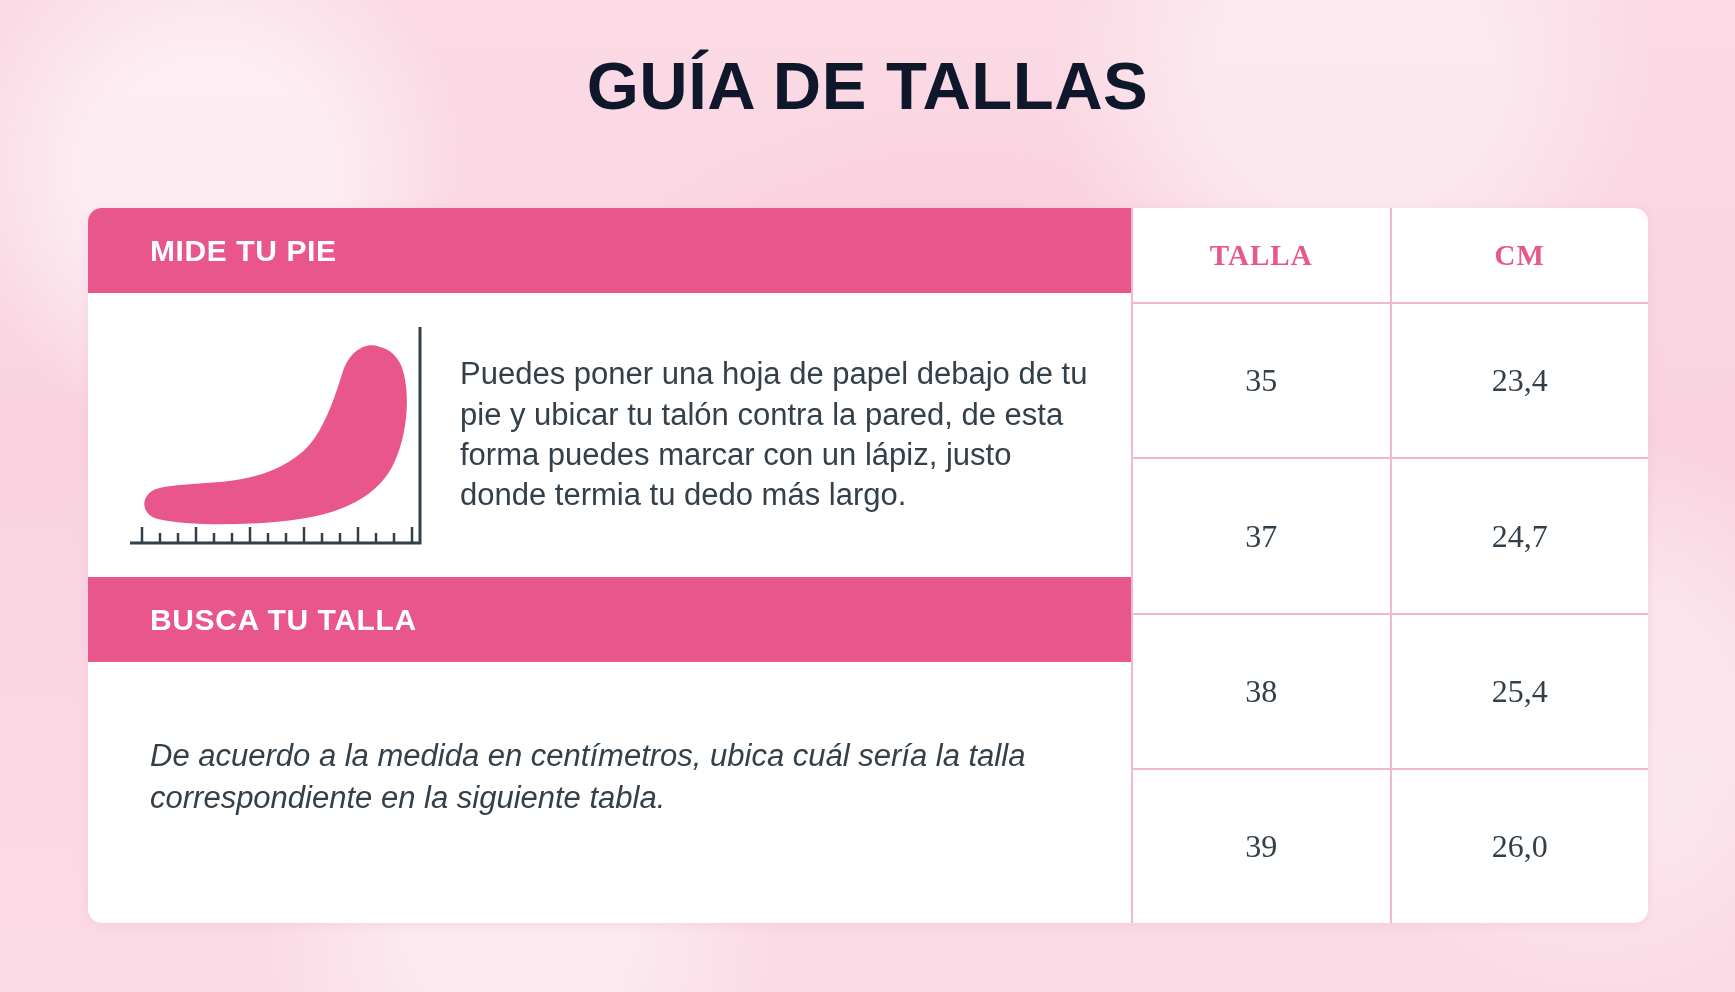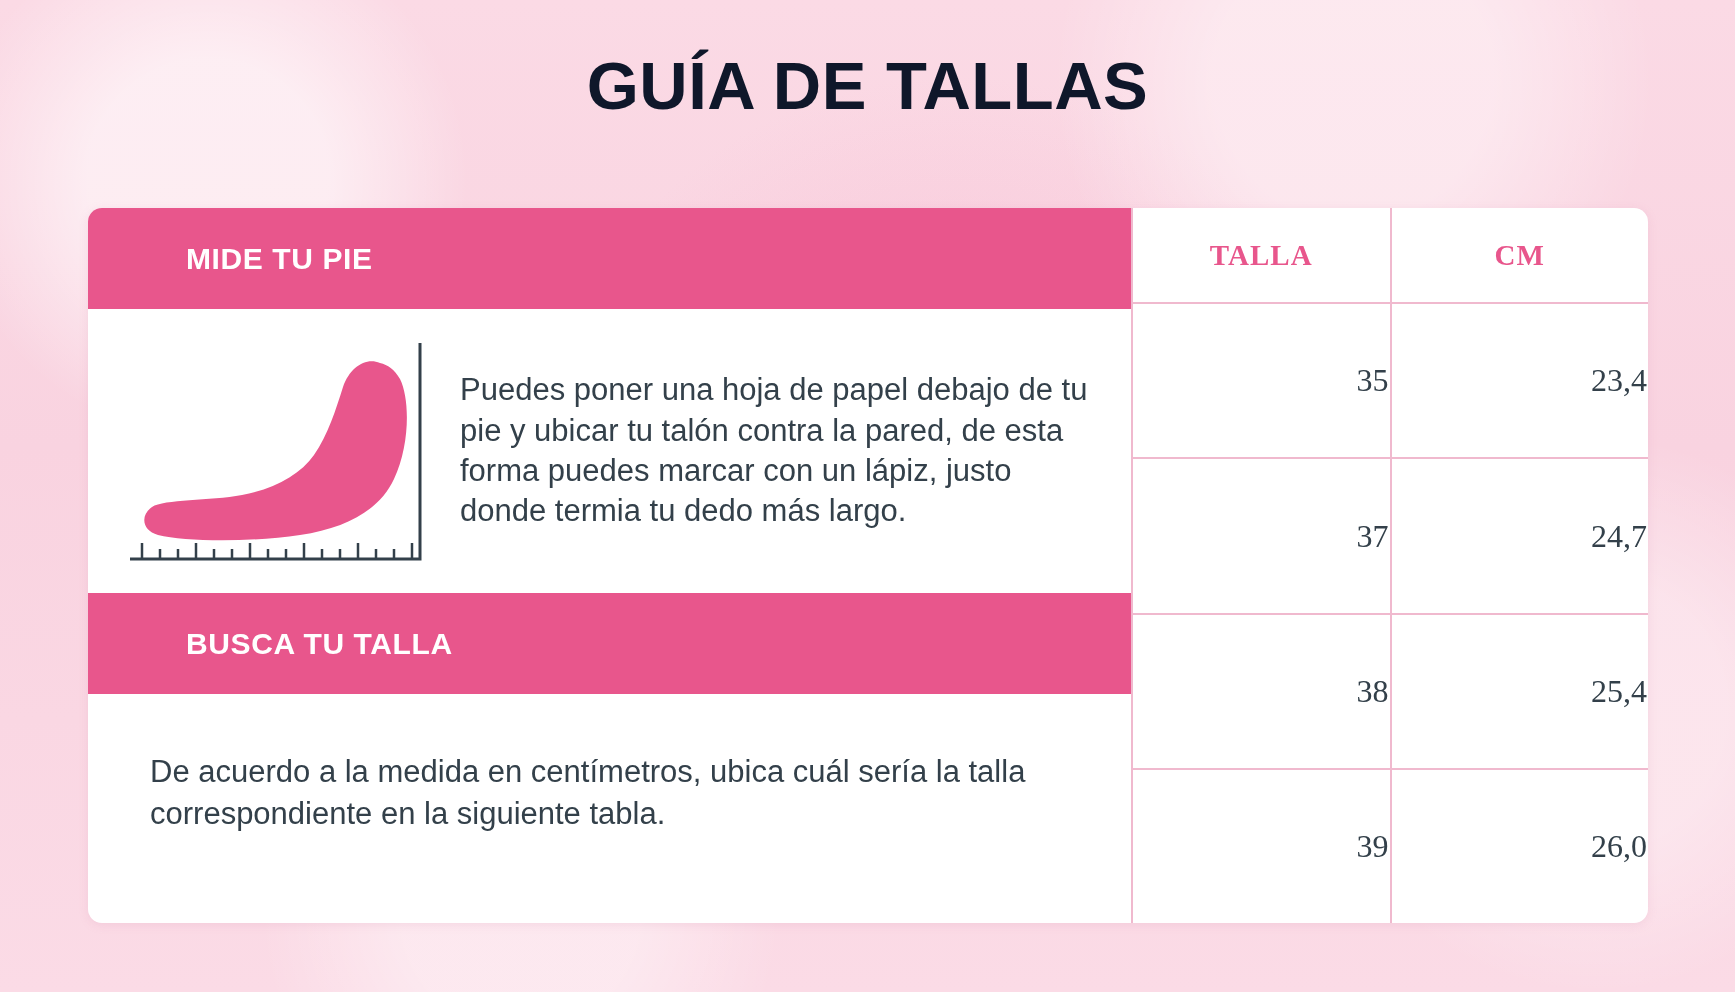--- a/index.html
+++ b/index.html
@@ -63,22 +63,22 @@
   }
 
   .section-header {
     background: #e8568c;
     color: #ffffff;
     font-size: 30px;
     font-weight: bold;
     letter-spacing: 0.6px;
     display: flex;
     align-items: center;
-    padding-left: 98px;
-    height: 101px;
+    padding-left: 62px;
+    height: 85px;
     box-sizing: border-box;
   }
 
   .measure-body {
     display: flex;
     align-items: center;
     height: 284px;
     padding: 0 24px 0 34px;
     box-sizing: border-box;
   }
@@ -98,20 +98,21 @@
     padding-left: 18px;
     padding-right: 10px;
   }
 
   .find-body {
     flex: 1;
     display: flex;
     align-items: center;
     padding: 0 50px 32px 62px;
     box-sizing: border-box;
+    font-style: italic;
   }
   .find-text {
     font-size: 31px;
     line-height: 1.35;
     color: #33404a;
   }
 
   
   .table-col {
     flex: 1;
@@ -130,21 +131,21 @@
     color: #e8568c;
     font-size: 29px;
     font-weight: bold;
     letter-spacing: 1px;
     height: 92px;
     border-bottom: 2px solid #f0b9ce;
   }
   .size-table td {
     color: #33404a;
     font-size: 32px;
-    text-align: right;
+    text-align: center;
     height: 89px;
     border-bottom: 2px solid #f0b9ce;
   }
   .size-table tr:last-child td { border-bottom: none; }
   .size-table th.col-sep,
   .size-table td.col-sep { border-right: 2px solid #f0b9ce; }
 </style>
 </head>
 <body>
 

